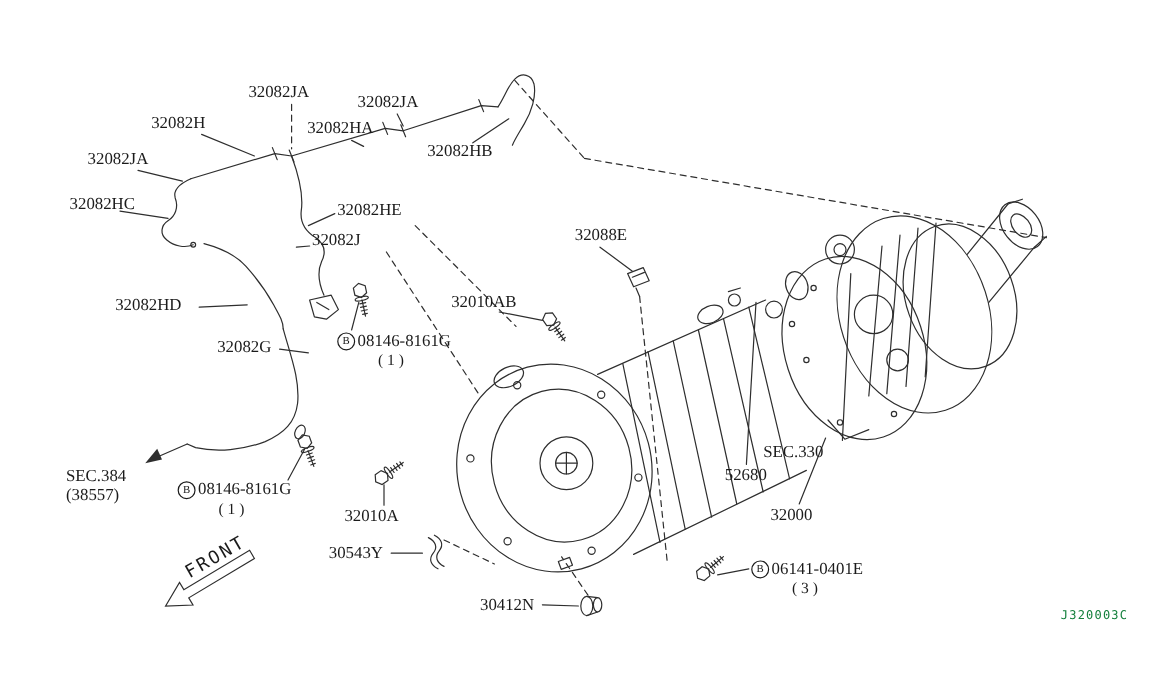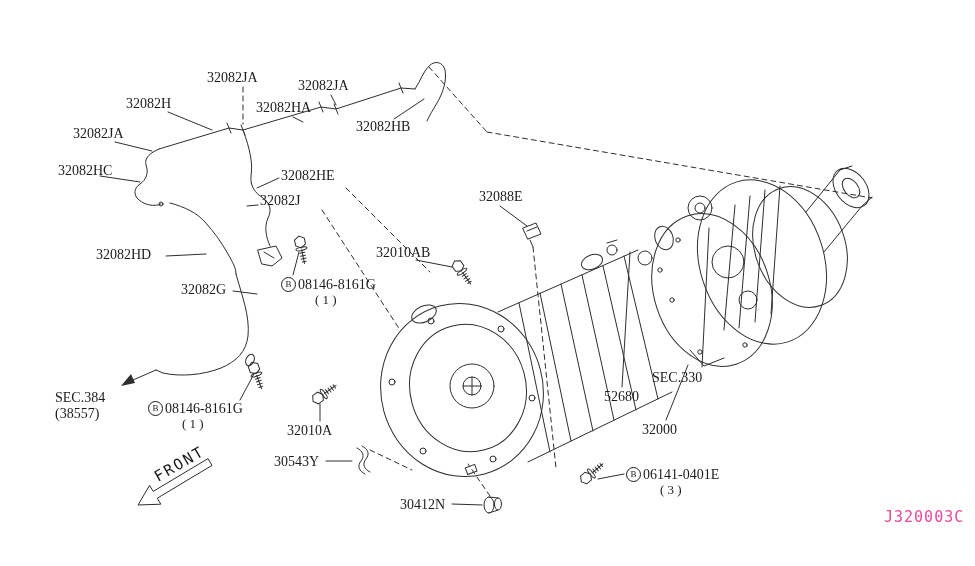--- a/index.html
+++ b/index.html
@@ -22,21 +22,21 @@
   }
   .lbl .sub{display:block;}
   .fastener{display:block;}
   .fastener .row{display:flex;align-items:center;}
   .bcirc{
     display:inline-flex;align-items:center;justify-content:center;
     width:13px;height:13px;border:1px solid #1b1b1b;border-radius:50%;
     font-size:9px;line-height:11px;margin-right:2px;flex:0 0 auto;
   }
   .qty{margin-left:34px;font-size:13px;}
-  .code{position:absolute;font-size:15px;color:#ec4899;letter-spacing:1px;}
+  .code{position:absolute;font-size:10px;color:#15803d;letter-spacing:1px;}
 </style>
 </head>
 <body>
 
 <div class="stage">
 
   <svg class="art" viewBox="0 0 975 566">
     <defs>
       <g id="bolt">
         <polygon points="-3,-5 3,-5 6,0 3,5 -3,5 -6,0"></polygon>
@@ -225,19 +225,19 @@
       <span class="bcirc">B</span>
       <span>06141-0401E</span>
     </div>
     <div class="qty">( 3 )</div>
   </div>
 
   <div class="lbl" style="left:55px;top:390px">
     <span class="sub">SEC.384</span>
     <span class="sub">(38557)</span>
   </div>
-  <div class="lbl" style="left:652px;top:370px">
+  <div class="lbl" style="left:636px;top:370px">
     <span class="sub">SEC.330</span>
   </div>
 
   <div class="code" style="left:884px;top:508px">J320003C</div>
 
 </div>
 
 </body></html>

